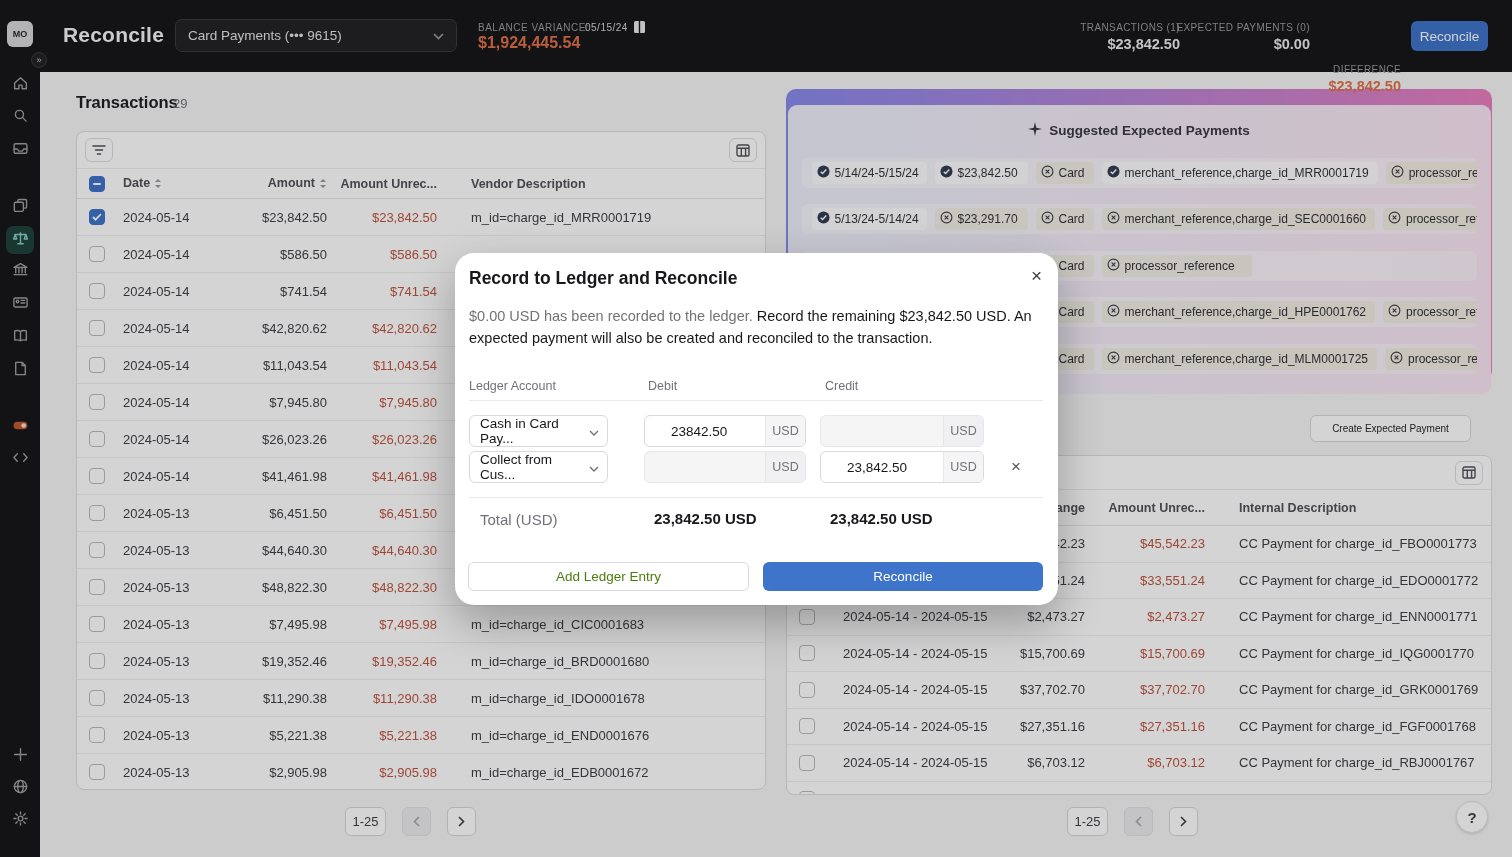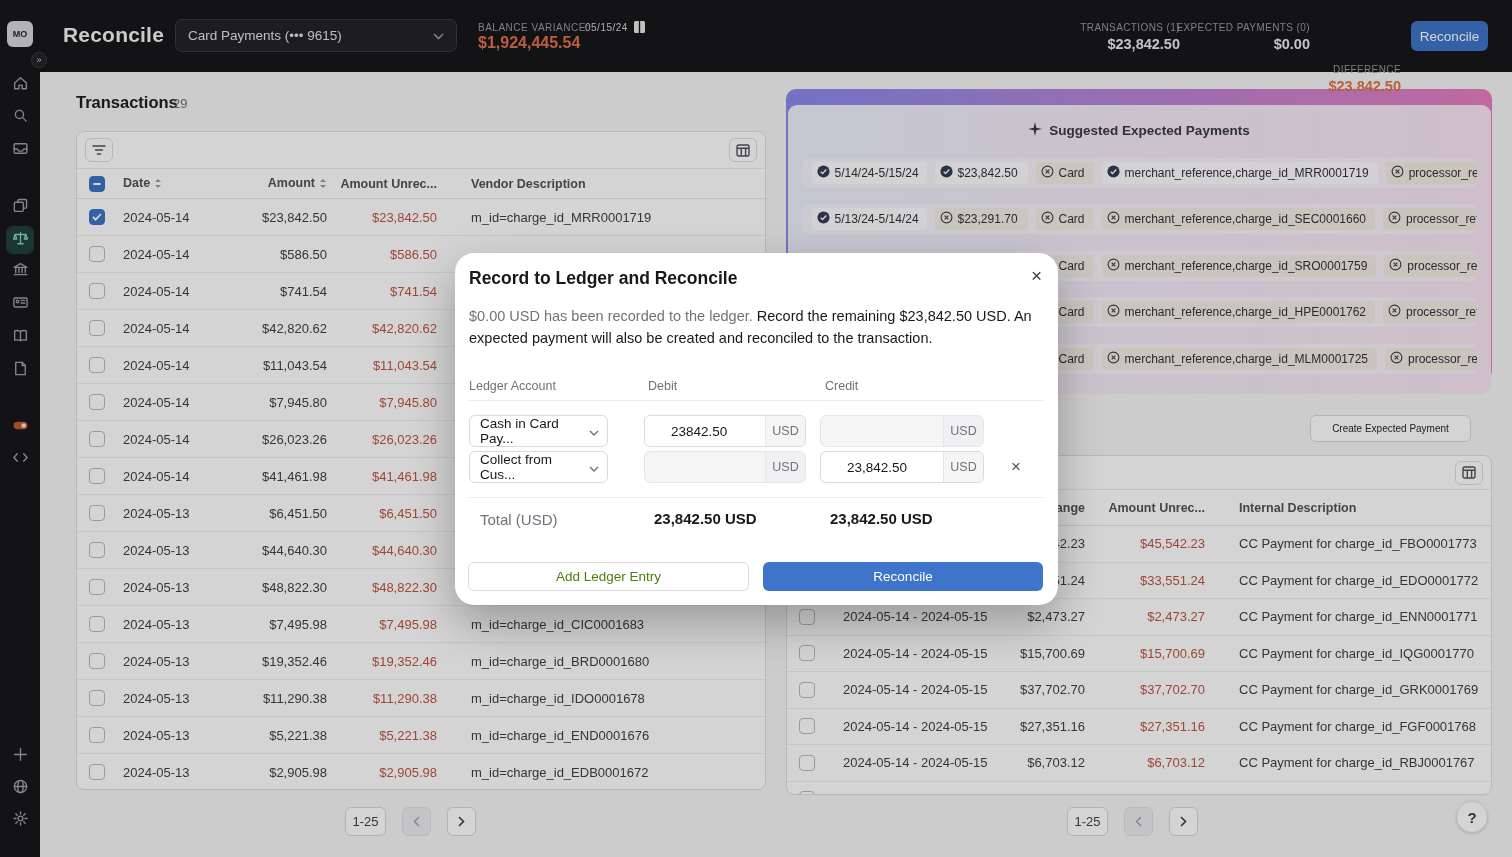--- a/index.html
+++ b/index.html
@@ -544,27 +544,20 @@
               </svg></span>
       <span>$24,978.41</span>
     </div>
           <div class="chip warm">
       <span><svg width="13" height="13" viewBox="0 0 14 14">
                 <circle cx="7" cy="7" r="5.8" fill="none" stroke="#3F3F46" stroke-width="1.2"></circle>
                 <path d="M5 5l4 4M9 5l-4 4" stroke="#3F3F46" stroke-width="1.2"></path>
               </svg></span>
       <span>Card</span>
     </div>
-          <div class="chip warm">
-      <span><svg width="13" height="13" viewBox="0 0 14 14">
-                <circle cx="7" cy="7" r="5.8" fill="none" stroke="#3F3F46" stroke-width="1.2"></circle>
-                <path d="M5 5l4 4M9 5l-4 4" stroke="#3F3F46" stroke-width="1.2"></path>
-              </svg></span>
-      <span>merchant_reference,charge_id_SRO0001759</span>
-    </div>
           <div class="chip warm w-proc">
       <span><svg width="13" height="13" viewBox="0 0 14 14">
                 <circle cx="7" cy="7" r="5.8" fill="none" stroke="#3F3F46" stroke-width="1.2"></circle>
                 <path d="M5 5l4 4M9 5l-4 4" stroke="#3F3F46" stroke-width="1.2"></path>
               </svg></span>
       <span>processor_reference</span>
     </div>
         </div>
         <div class="strip">
           <div class="chip-spacer"></div>

